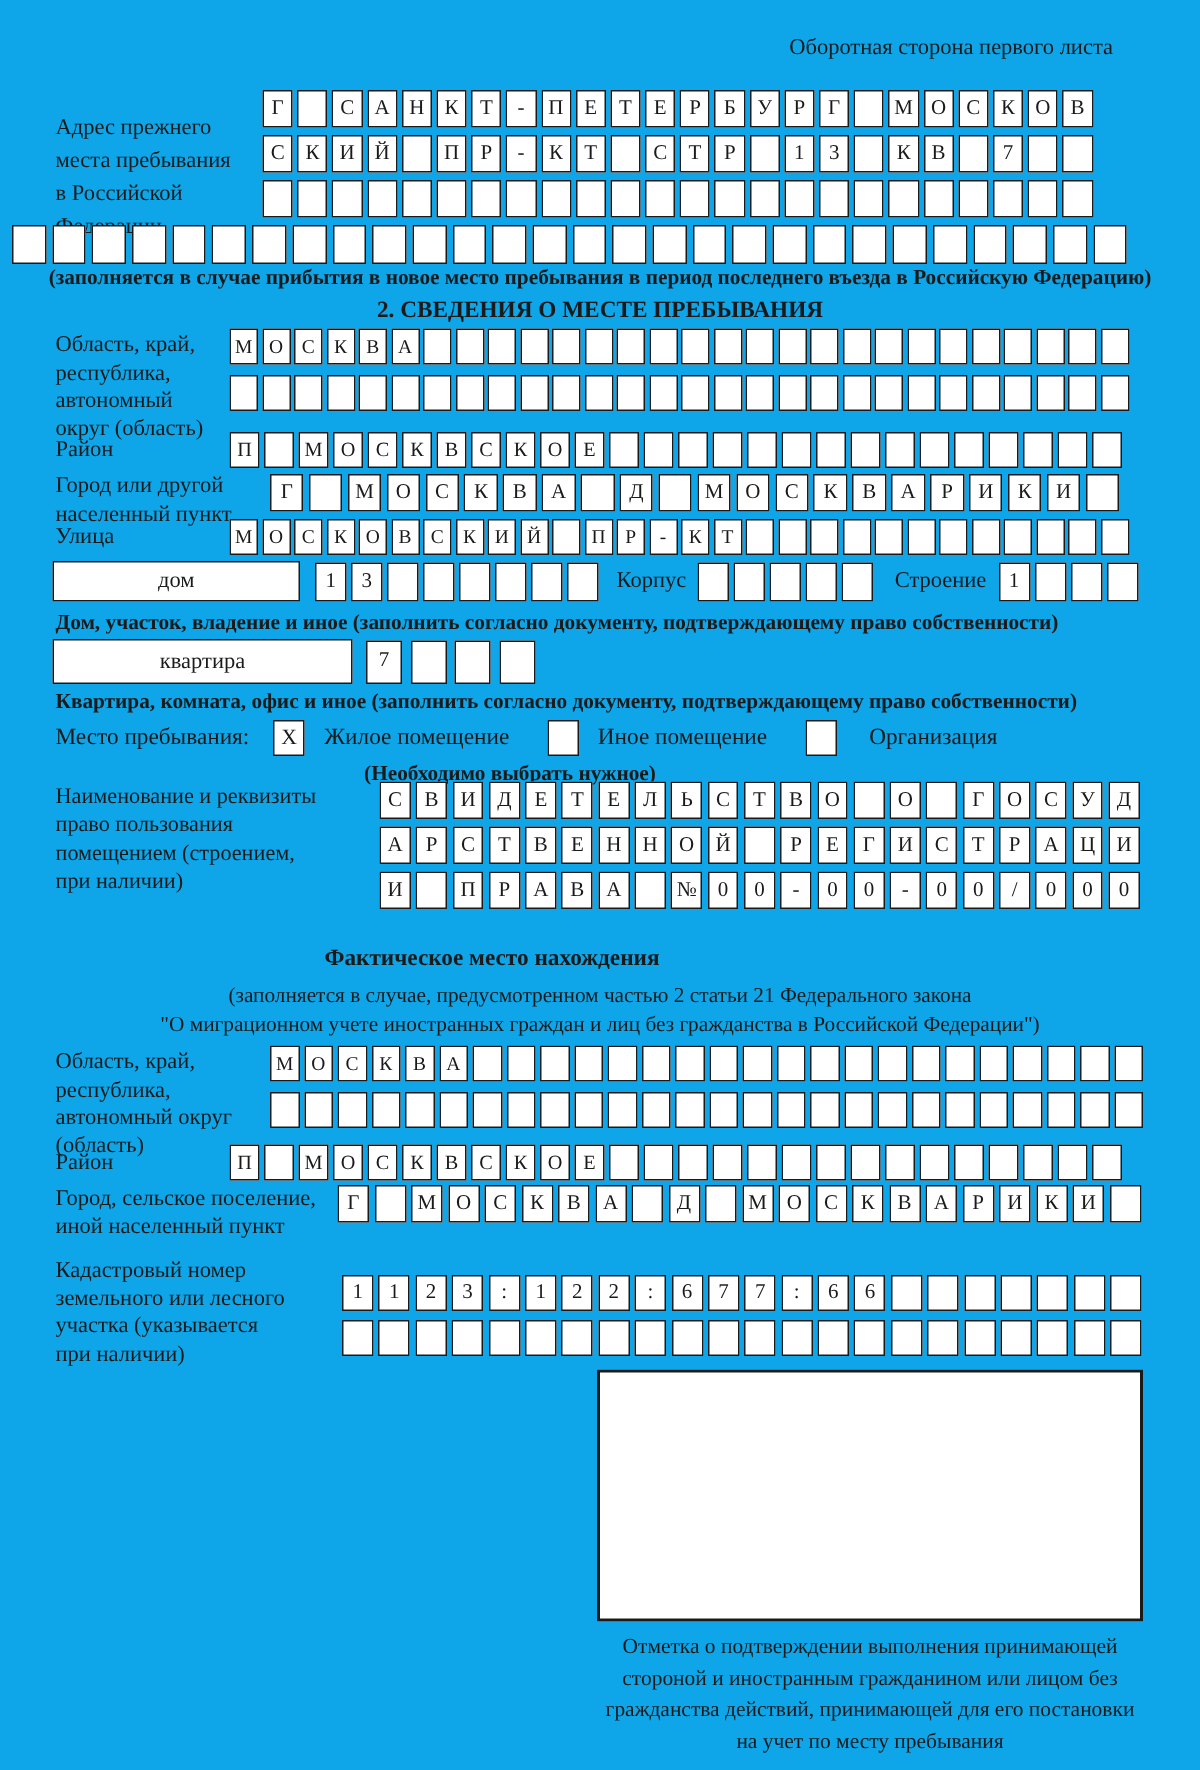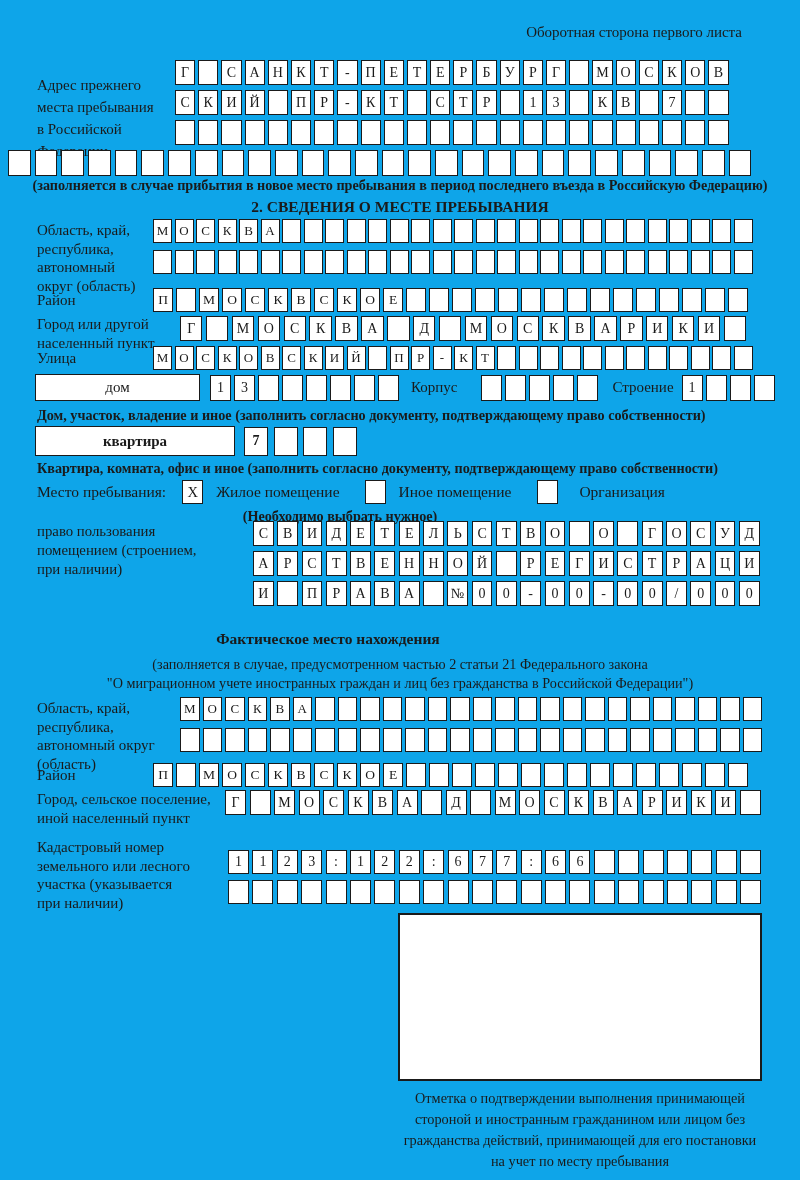--- a/index.html
+++ b/index.html
@@ -331,39 +331,39 @@
     <div class="cells c-dom">
         <span class="cell">1</span>
         <span class="cell">3</span>
         <span class="cell"></span>
         <span class="cell"></span>
         <span class="cell"></span>
         <span class="cell"></span>
         <span class="cell"></span>
         <span class="cell"></span>
       </div>
-    <div class="lbl" style="margin:0 24px 0 12px;">Корпус</div>
+    <div class="lbl" style="margin:0 8px 0 12px;">Корпус</div>
     <div class="cells c-dom">
         <span class="cell"></span>
         <span class="cell"></span>
         <span class="cell"></span>
         <span class="cell"></span>
         <span class="cell"></span>
       </div>
     <div class="lbl" style="margin:0 8px 0 14px;">Строение</div>
     <div class="cells c-dom">
         <span class="cell">1</span>
         <span class="cell"></span>
         <span class="cell"></span>
         <span class="cell"></span>
       </div>
   </div>
   <div class="abs caption" style="left:37px;top:407px;">Дом, участок, владение и иное (заполнить согласно документу, подтверждающему право собственности)</div>
 
-  <div class="abs row-flex" style="left:35px;top:426px;font-weight:bold;">
+  <div class="abs row-flex" style="left:35px;top:426px;">
     <div class="widebox" style="width:200px;height:30px;margin-right:9px;">квартира</div>
     <div class="cells c-kv">
         <span class="cell">7</span>
         <span class="cell"></span>
         <span class="cell"></span>
         <span class="cell"></span>
       </div>
   </div>
   <div class="abs caption" style="left:37px;top:460px;">Квартира, комната, офис и иное (заполнить согласно документу, подтверждающему право собственности)</div>
 
@@ -372,20 +372,21 @@
     <span class="cb" style="margin-right:13px;">X</span>
     <span style="font-size:15.5px;margin-right:25px;">Жилое помещение</span>
     <span class="cb" style="margin-right:13px;"></span>
     <span style="font-size:15.5px;margin-right:26px;">Иное помещение</span>
     <span class="cb" style="margin-right:21px;"></span>
     <span style="font-size:15.5px;">Организация</span>
   </div>
   <div class="abs caption center" style="left:150px;top:508px;width:380px;">(Необходимо выбрать нужное)</div>
 
   <div class="abs" style="left:37px;top:522px;width:215px;font-size:14.8px;line-height:19px;">
+      <div>Наименование и реквизиты</div>
       <div>право пользования</div>
       <div>помещением (строением,</div>
       <div>при наличии)</div>
     </div>
   <div class="abs cells c-doc" style="left:253px;top:521px;">
       <span class="cell">С</span>
       <span class="cell">В</span>
       <span class="cell">И</span>
       <span class="cell">Д</span>
       <span class="cell">Е</span>

